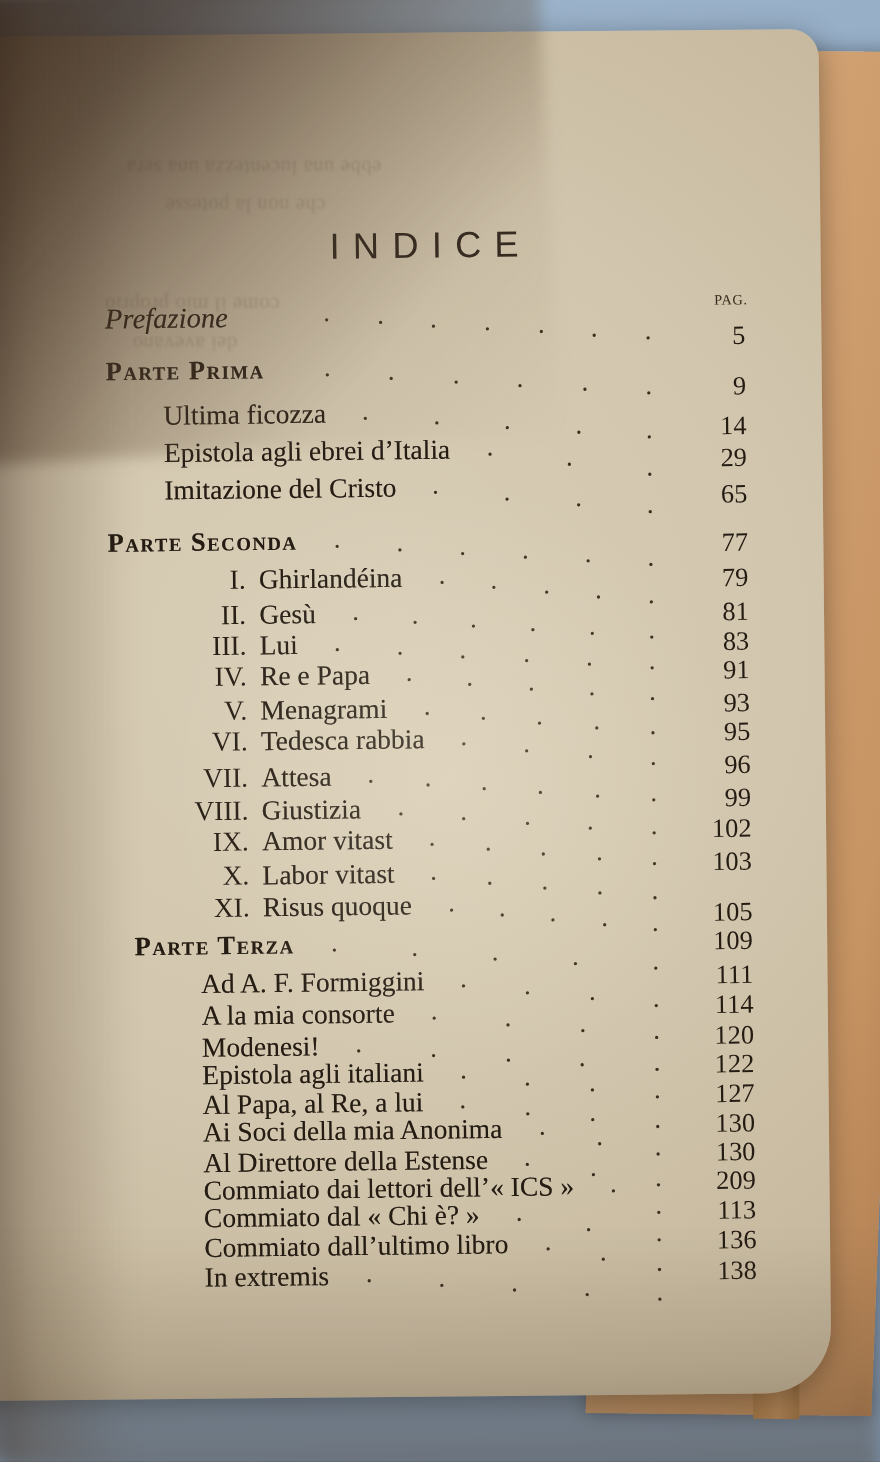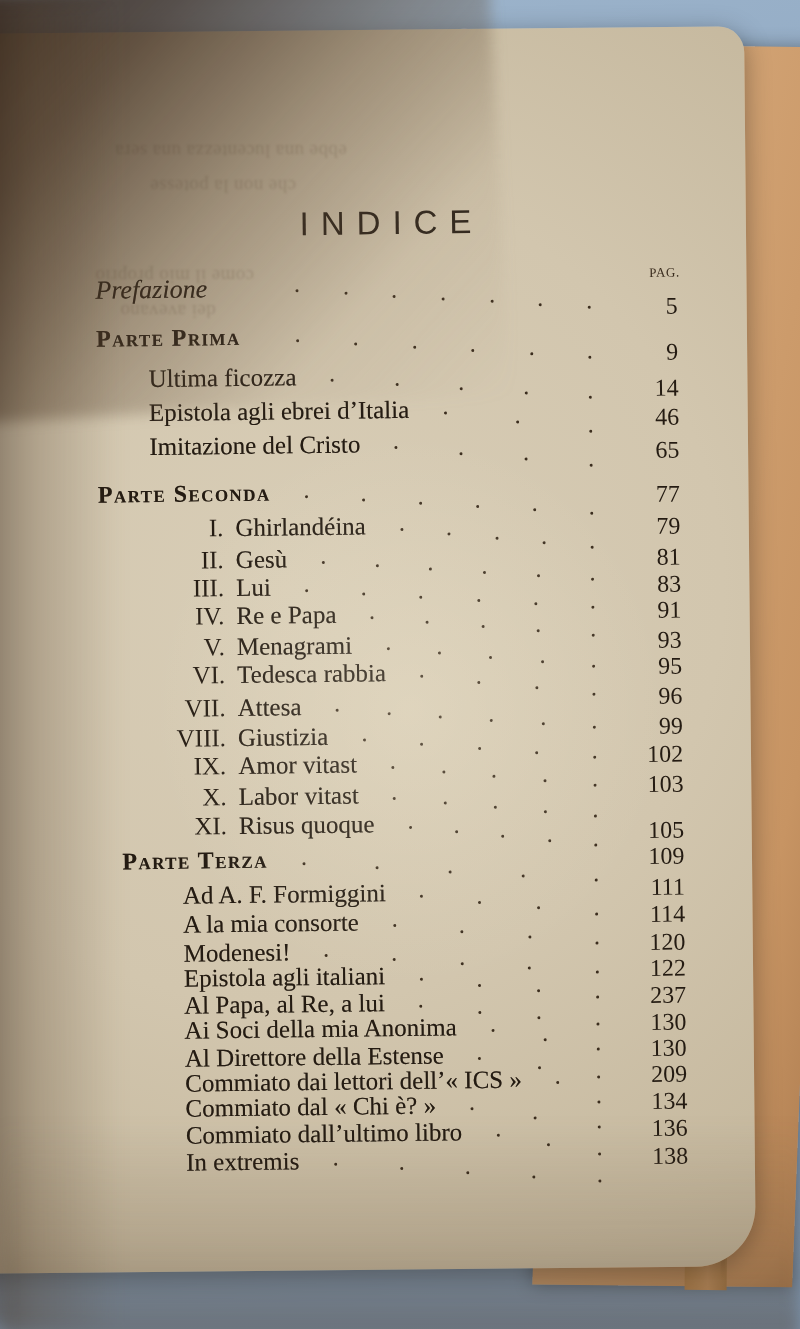--- a/index.html
+++ b/index.html
@@ -156,21 +156,21 @@
         <div class="lbl item" style="left: 152px; top: 362px;">Ultima ficozza</div>
         <div class="pg" style="left: 612px; top: 378px;">14</div>
         <div class="dots" style="left: 0px; top: 0px;">
           <i style="left: 334.175px; top: 378px;"></i>
           <i style="left: 398.631px; top: 383px;"></i>
           <i style="left: 463.087px; top: 388px;"></i>
           <i style="left: 527.544px; top: 393px;"></i>
           <i style="left: 592px; top: 398px;"></i>
         </div>
         <div class="lbl item" style="left: 152px; top: 396px;">Epistola agli ebrei d’Italia</div>
-        <div class="pg" style="left: 612px; top: 407px;">46</div>
+        <div class="pg" style="left: 612px; top: 407px;">29</div>
         <div class="dots" style="left: 0px; top: 0px;">
           <i style="left: 446.651px; top: 412px;"></i>
           <i style="left: 519.325px; top: 422px;"></i>
           <i style="left: 592px; top: 432px;"></i>
         </div>
         <div class="lbl item" style="left: 152px; top: 430px;">Imitazione del Cristo</div>
         <div class="pg" style="left: 612px; top: 440px;">65</div>
         <div class="dots" style="left: 0px; top: 0px;">
           <i style="left: 397.389px; top: 446px;"></i>
           <i style="left: 462.259px; top: 452.667px;"></i>
@@ -335,21 +335,21 @@
         </div>
         <div class="lbl item" style="left: 180px; top: 962px;">Epistola agli italiani</div>
         <div class="pg" style="left: 612px; top: 958px;">122</div>
         <div class="dots" style="left: 0px; top: 0px;">
           <i style="left: 415.671px; top: 978px;"></i>
           <i style="left: 474.447px; top: 984.667px;"></i>
           <i style="left: 533.224px; top: 991.333px;"></i>
           <i style="left: 592px; top: 998px;"></i>
         </div>
         <div class="lbl item" style="left: 180px; top: 989px;">Al Papa, al Re, a lui</div>
-        <div class="pg" style="left: 612px; top: 985px;">237</div>
+        <div class="pg" style="left: 612px; top: 985px;">127</div>
         <div class="dots" style="left: 0px; top: 0px;">
           <i style="left: 414.983px; top: 1005px;"></i>
           <i style="left: 473.989px; top: 1011.67px;"></i>
           <i style="left: 532.994px; top: 1018.33px;"></i>
           <i style="left: 592px; top: 1025px;"></i>
         </div>
         <div class="lbl item" style="left: 180px; top: 1014px;">Ai Soci della mia Anonima</div>
         <div class="pg" style="left: 612px; top: 1012px;">130</div>
         <div class="dots" style="left: 0px; top: 0px;">
           <i style="left: 486.509px; top: 1030px;"></i>
@@ -363,21 +363,21 @@
           <i style="left: 532.63px; top: 1068px;"></i>
           <i style="left: 592px; top: 1078px;"></i>
         </div>
         <div class="lbl item" style="left: 180px; top: 1067px;">Commiato dai lettori dell’« ICS »</div>
         <div class="pg" style="left: 612px; top: 1064px;">209</div>
         <div class="dots" style="left: 0px; top: 0px;">
           <i style="left: 551.098px; top: 1083px;"></i>
           <i style="left: 592px; top: 1103px;"></i>
         </div>
         <div class="lbl item" style="left: 180px; top: 1092px;">Commiato dal « Chi è? »</div>
-        <div class="pg" style="left: 612px; top: 1091px;">134</div>
+        <div class="pg" style="left: 612px; top: 1091px;">113</div>
         <div class="dots" style="left: 0px; top: 0px;">
           <i style="left: 464.995px; top: 1108px;"></i>
           <i style="left: 528.498px; top: 1118px;"></i>
           <i style="left: 592px; top: 1128px;"></i>
         </div>
         <div class="lbl item" style="left: 180px; top: 1119px;">Commiato dall’ultimo libro</div>
         <div class="pg" style="left: 612px; top: 1118px;">136</div>
         <div class="dots" style="left: 0px; top: 0px;">
           <i style="left: 490.696px; top: 1135px;"></i>
           <i style="left: 541.348px; top: 1145px;"></i>

